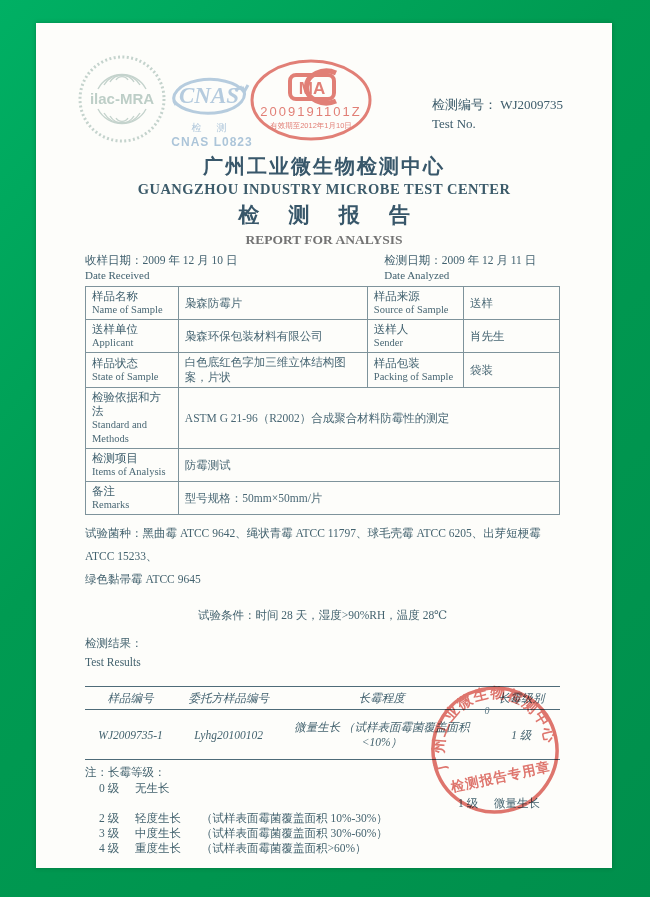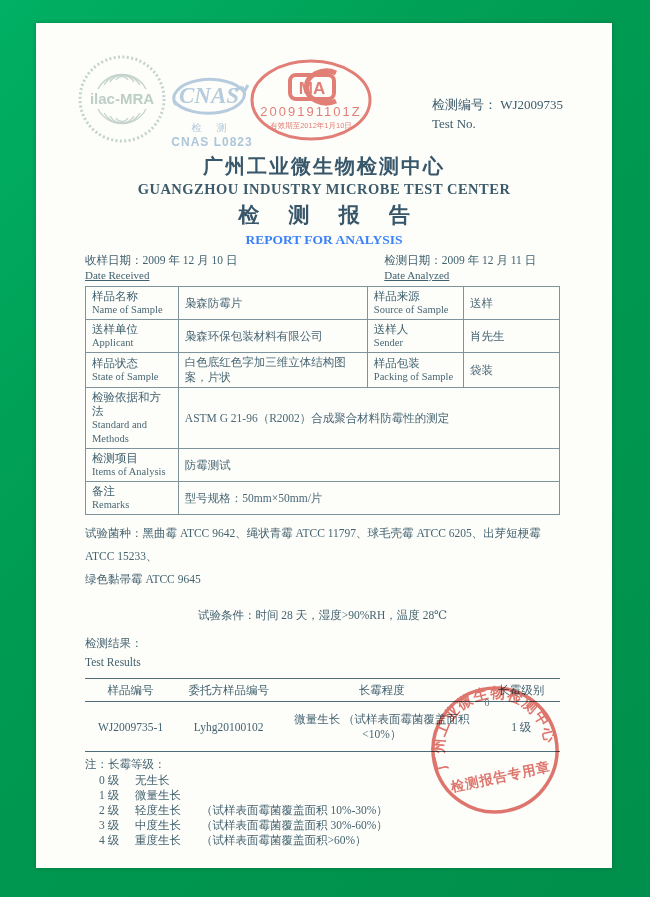--- a/index.html
+++ b/index.html
@@ -19,53 +19,53 @@
   .stamp{position:absolute;}
   .stamp-ilac{left:42px;top:32px;opacity:.8;}
   .stamp-cnas{left:126px;top:42px;opacity:.85;}
   .stamp-cma{left:212px;top:34px;opacity:.85;}
   .testno{position:absolute;left:396px;top:72px;font-size:13px;line-height:19px;color:#3c5b6a;}
   
   .title-block{text-align:center;margin-top:2px;}
   .t-cn{font-size:20px;font-weight:bold;letter-spacing:2px;color:#38576a;line-height:26px;}
   .t-en{font-size:14.5px;font-weight:bold;letter-spacing:.5px;color:#3c5b6a;line-height:21px;}
   .t-report-cn{font-size:21px;font-weight:bold;letter-spacing:12px;color:#38576a;line-height:30px;text-indent:12px;}
-  .t-report-en{font-size:13.5px;font-weight:bold;color:#3b82f6;line-height:19px;}
+  .t-report-en{font-size:13.5px;font-weight:bold;color:#737373;line-height:19px;}
   
   .content{margin:4px 52px 0 49px;font-size:11.5px;}
   .dates-row{display:flex;justify-content:space-between;margin-bottom:3px;gap:6px;}
-  .dates-row .en{font-size:11px;text-decoration:underline;}
+  .dates-row .en{font-size:11px;}
   .d-left{width:55%;}.d-right{width:37%;}
   .cellline{line-height:15px;}
   
   table.info{width:100%;border-collapse:collapse;table-layout:fixed;}
   table.info td{border:1px solid #7e939b;padding:2px 6px;vertical-align:middle;}
   table.info .lab{font-size:11.5px;line-height:14px;}
   table.info .lab .en{font-size:10.5px;color:#4a6875;}
   table.info .val{font-size:11.5px;color:#4a6875;}
   .cw1{width:19%;}.cw2{width:41.5%;}.cw3{width:19.8%;}.cw4{width:19.7%;}
   
   .para{line-height:23px;margin-top:7px;color:#44636f;}
   .single{margin-top:14px;line-height:20px;color:#44636f;text-align:center;}
   .results-label{margin-top:9px;line-height:19px;color:#44636f;}
   .results-label .en{font-size:11.5px;}
   
-  table.results{width:100%;border-collapse:collapse;table-layout:fixed;margin-top:6px;}
+  table.results{width:100%;border-collapse:collapse;table-layout:fixed;margin-top:14px;font-style:italic;}
   table.results th{font-weight:normal;font-size:11.5px;padding:4px 2px 3px;
     border-top:1.5px solid #4e6b78;border-bottom:1.5px solid #4e6b78;position:relative;color:#41616f;}
   table.results td{font-size:11.5px;padding:10px 2px 9px;border-bottom:1.5px solid #4e6b78;color:#44636f;}
   .rc1{width:19%;text-align:center;}
   .rc2{width:22%;text-align:center;}
   .rc3{width:43%;text-align:center;}
   .rc4{width:16%;text-align:center;}
   .artifact0{position:absolute;left:2px;bottom:-7px;font-size:10px;color:#5a7885;}
   
   .notes{margin-top:5px;color:#44636f;}
   .notes .n-title{line-height:15px;}
-  .grade-row{display:flex;line-height:14.5px;margin-top:.5px;padding-left:14px;}
+  .grade-row{display:flex;line-height:14.5px;margin-top:.5px;padding-left:14px;justify-content:flex-end;}
   .g-level{width:36px;}
   .g-name{width:66px;}
   .g-desc{flex:1;}
   
   .seal{position:absolute;left:388px;top:656px;opacity:.88;mix-blend-mode:multiply;}
 </style>
 </head>
 <body>
 
 <div class="border-shade"></div>

